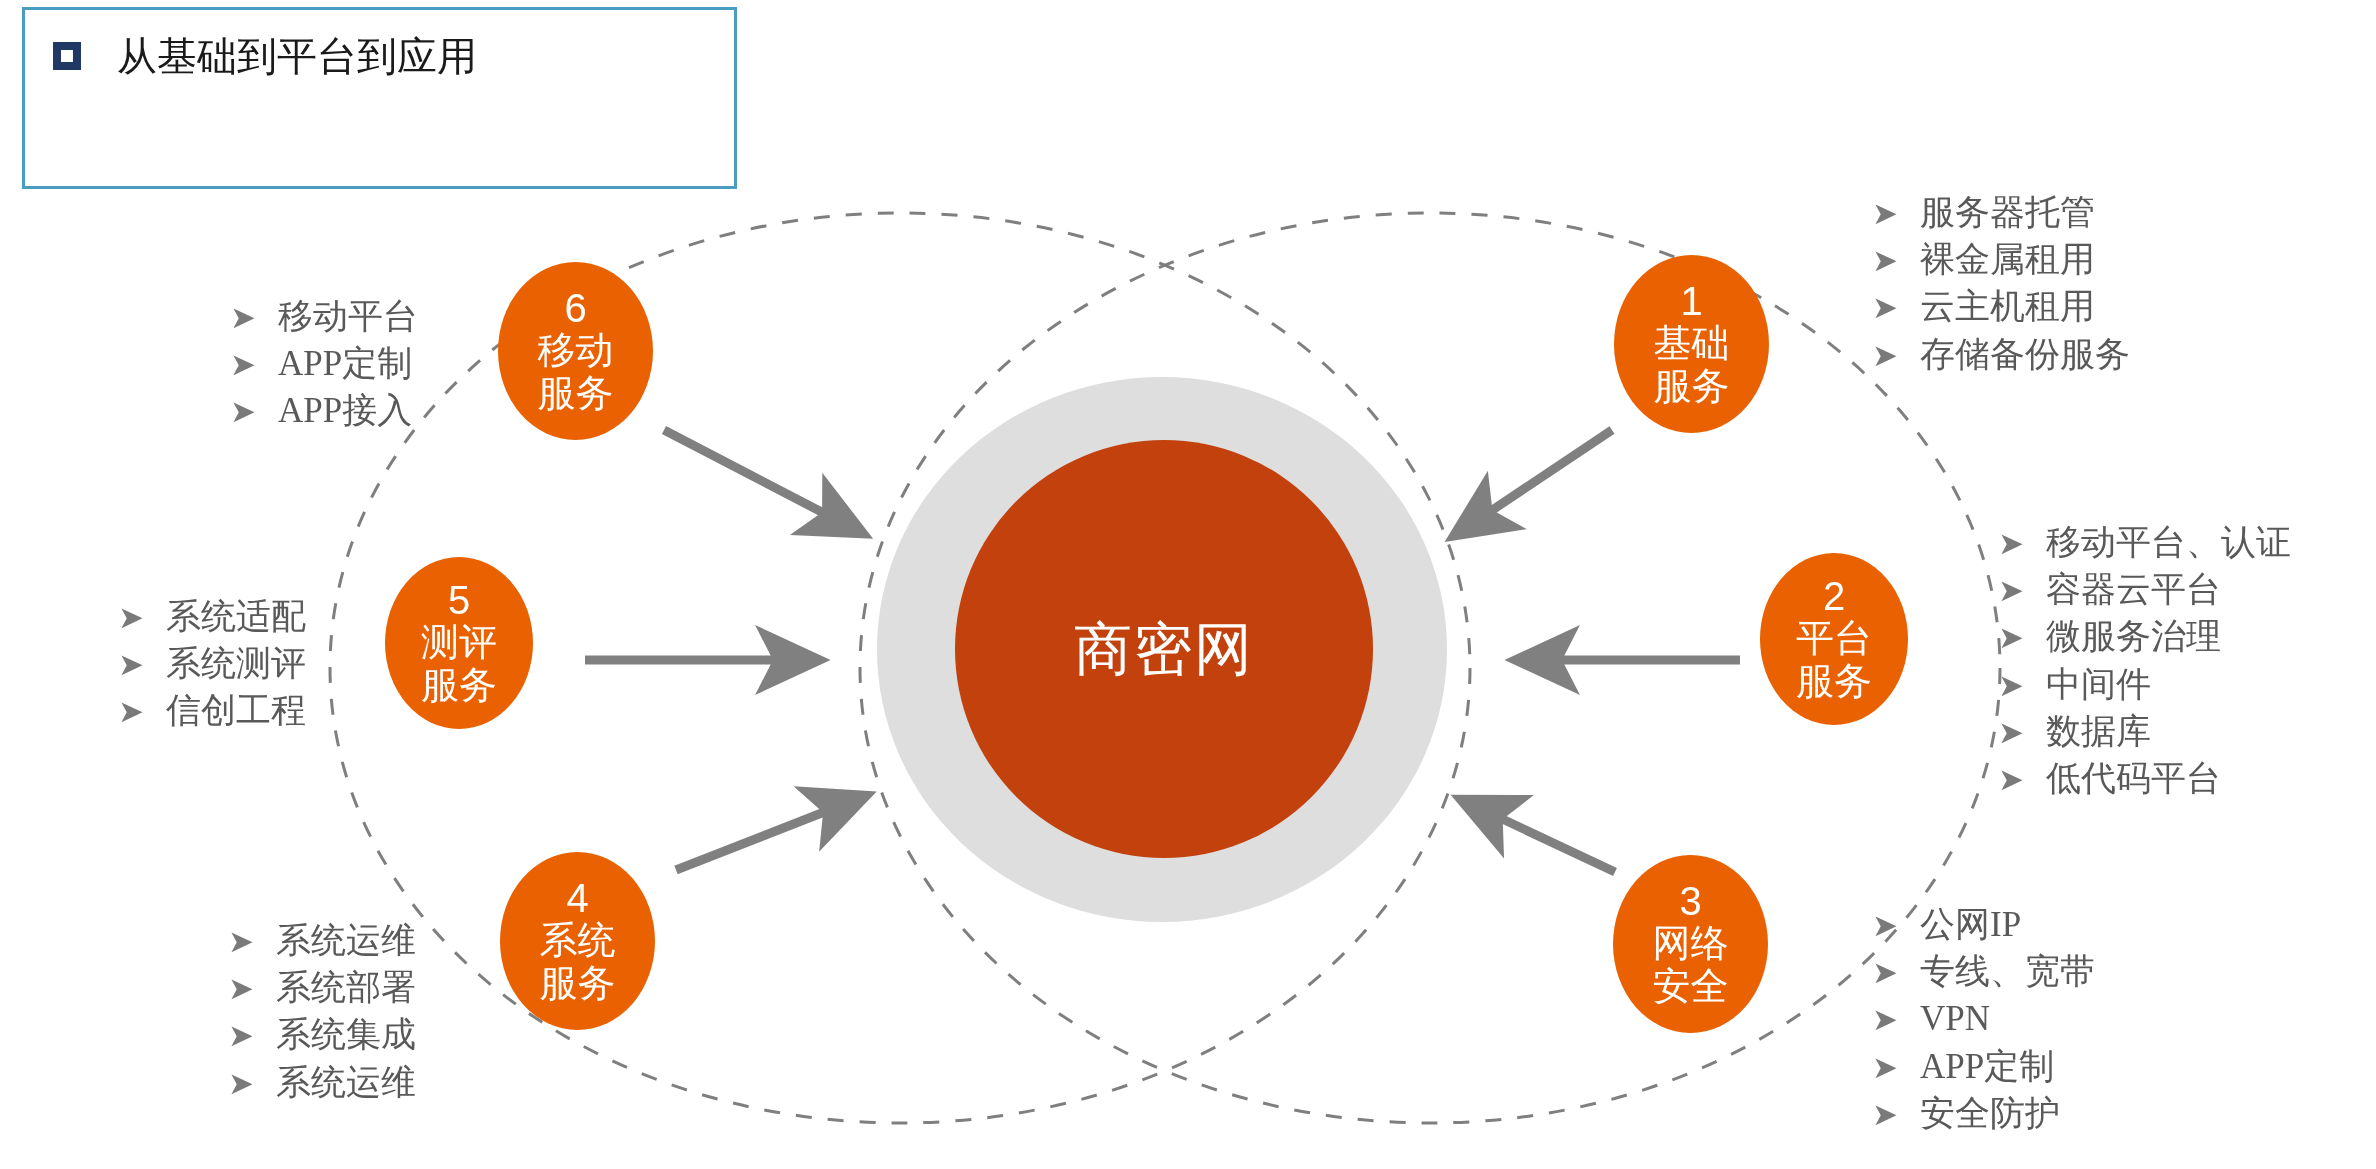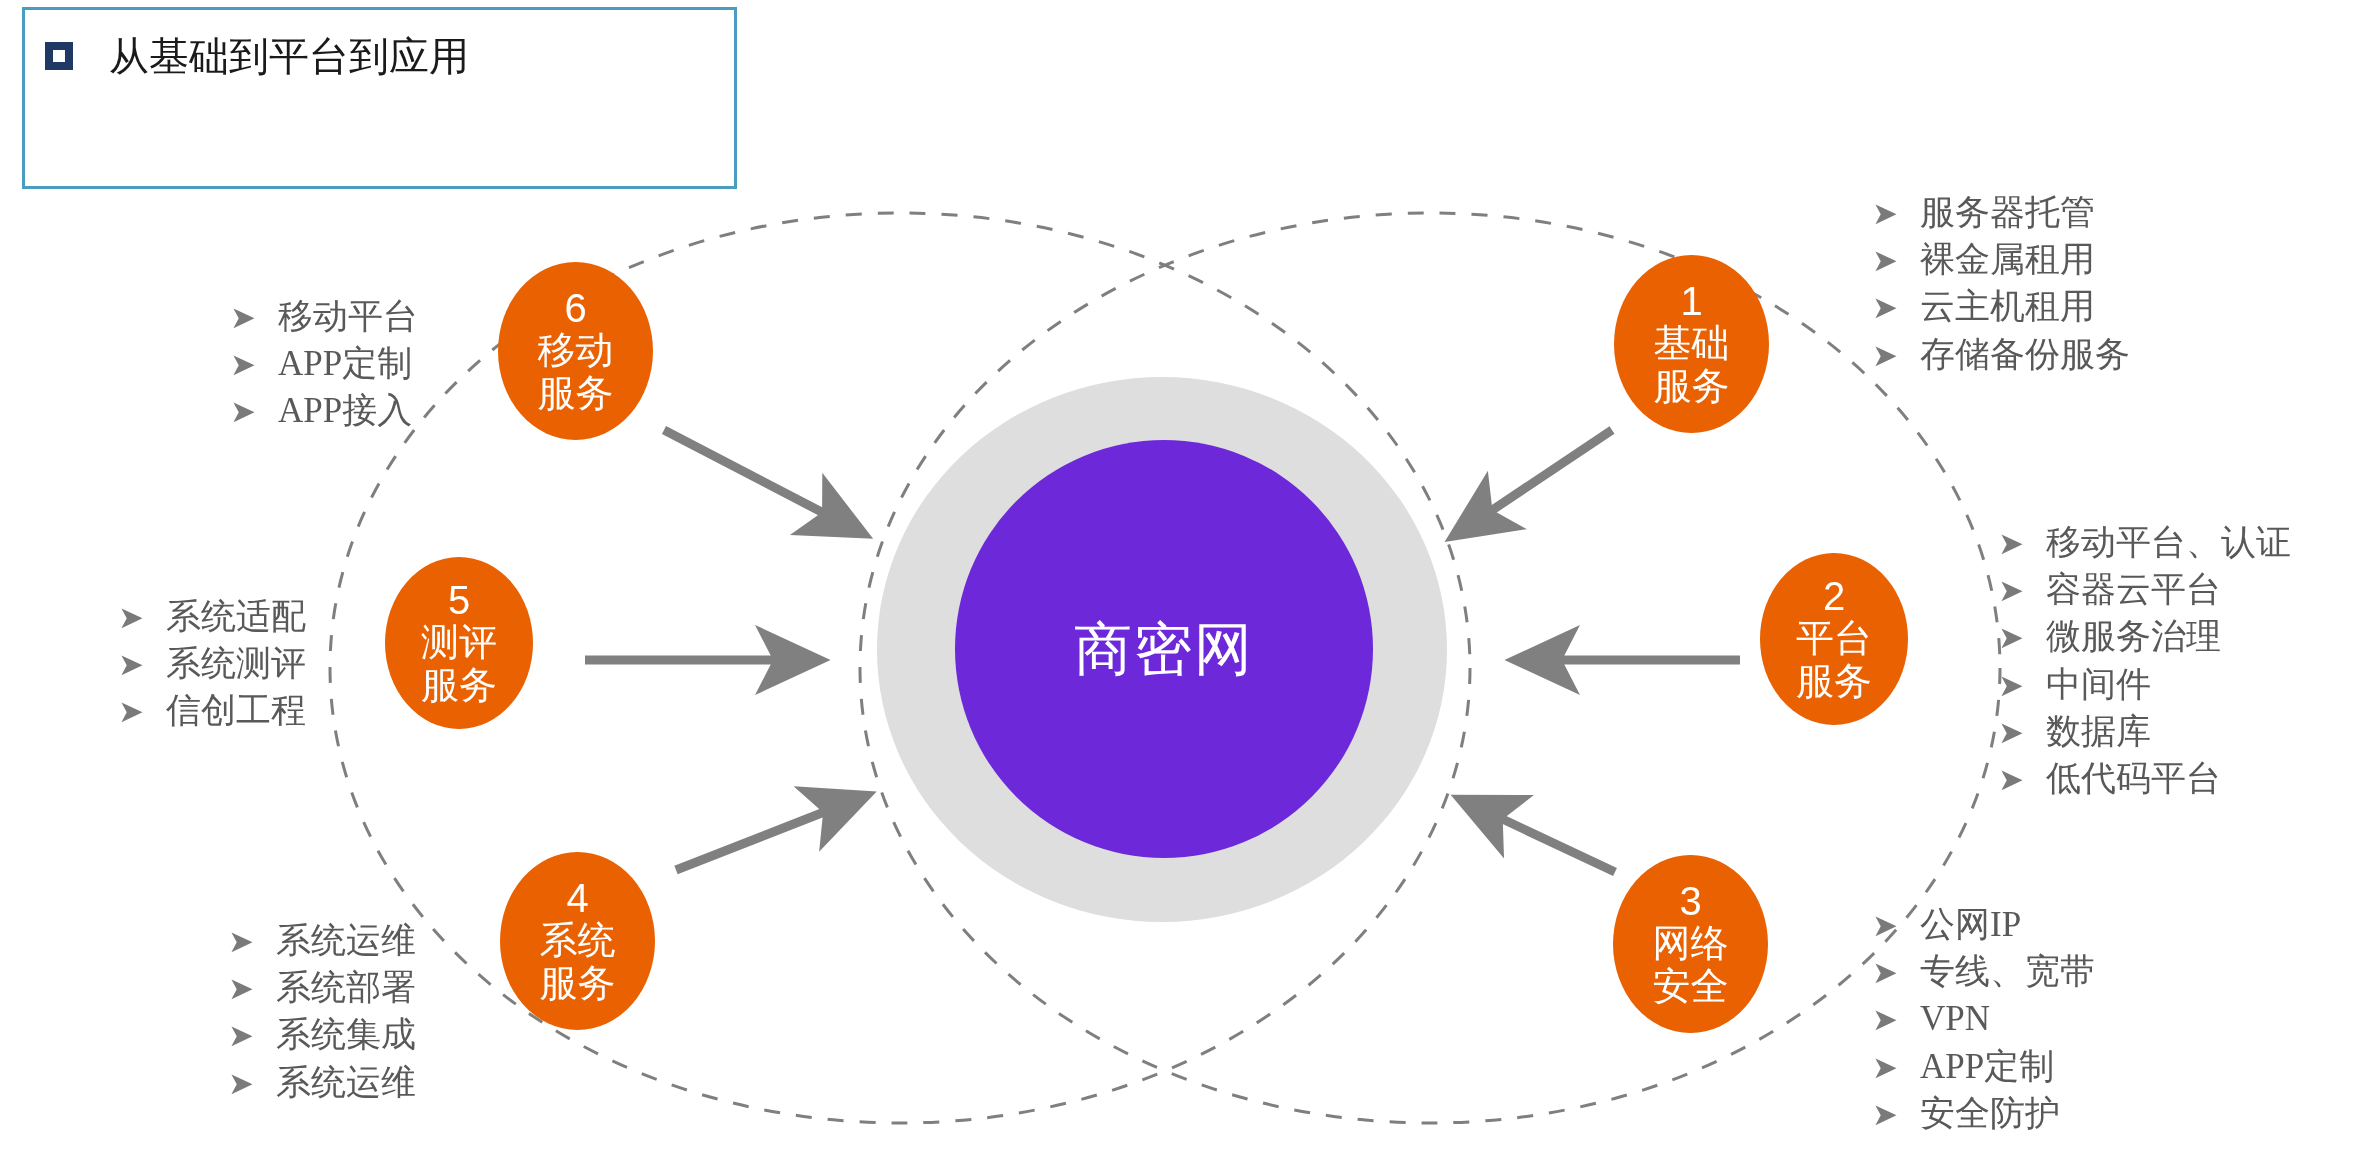--- a/index.html
+++ b/index.html
@@ -8,41 +8,41 @@
     font-family:"Liberation Sans","DejaVu Sans",sans-serif;
     color:#595959;
   }
 
   
   #header-box{
     position:absolute;left:22px;top:7px;width:715px;height:182px;
     border:3px solid #4A9CC0;background:#ffffff;box-sizing:border-box;
     z-index:40;
   }
-  .hdr-row{display:flex;align-items:center;height:91px;padding-left:20px;box-sizing:border-box;}
+  .hdr-row{display:flex;align-items:center;height:91px;padding-left:28px;box-sizing:border-box;}
   .hdr-chk{
     width:28px;height:28px;box-sizing:border-box;
     border:8px solid #1F3864;background:#ffffff;flex:0 0 auto;
   }
   .hdr-txt{
     margin-left:36px;font-size:40px;color:#1a1a1a;line-height:1;
     white-space:nowrap;
   }
 
   
   #canvas{position:absolute;left:0;top:0;width:2376px;height:1169px;z-index:10;}
 
   
   #hub-ring{
     position:absolute;left:877px;top:377px;width:570px;height:545px;
     background:#DEDEDE;border-radius:50%;z-index:12;
   }
   #hub-core{
     position:absolute;left:955px;top:440px;width:418px;height:418px;
-    background:#6d28d9;border-radius:50%;z-index:13;
+    background:#c2410c;border-radius:50%;z-index:13;
     display:flex;flex-direction:column;align-items:center;justify-content:center;
     color:#ffffff;
   }
   #hub-core .ln{font-size:58px;line-height:1.28;letter-spacing:2px;white-space:nowrap;}
 
   
   .node{
     position:absolute;border-radius:50%;background:#E96100;z-index:25;
     display:flex;flex-direction:column;align-items:center;justify-content:center;
     color:#ffffff;text-align:center;

